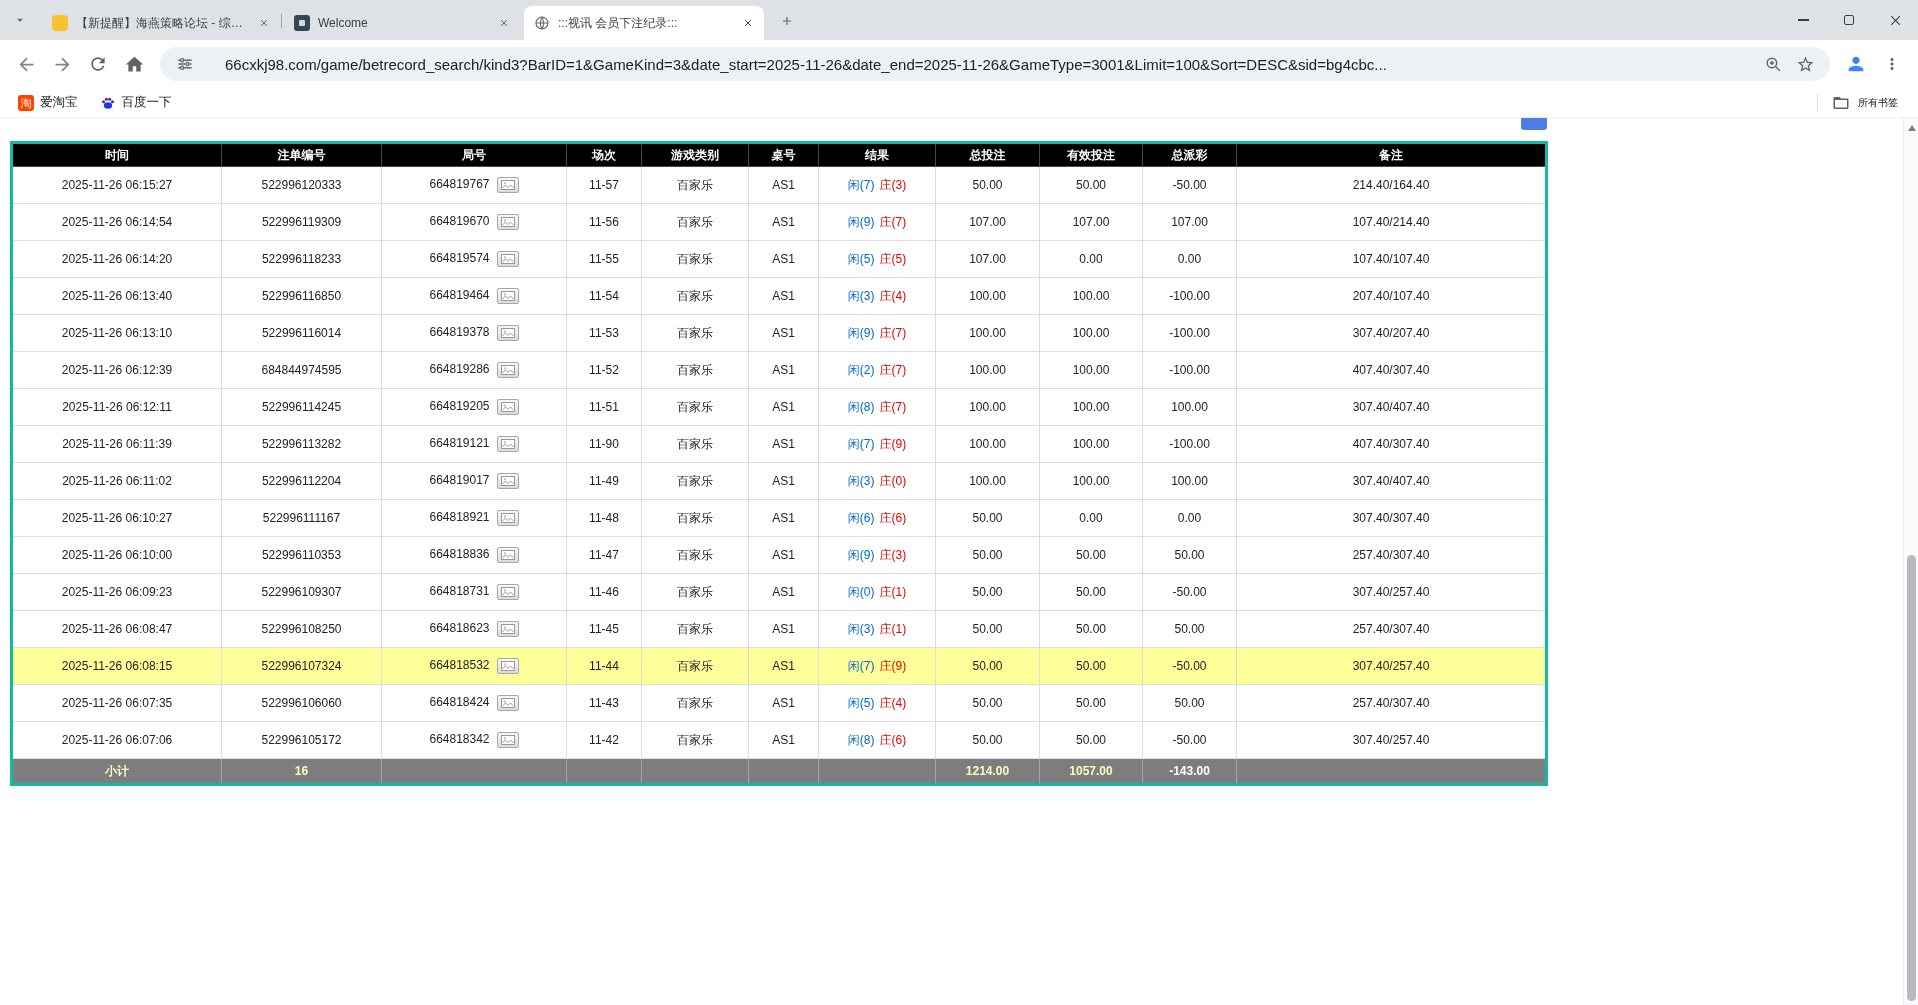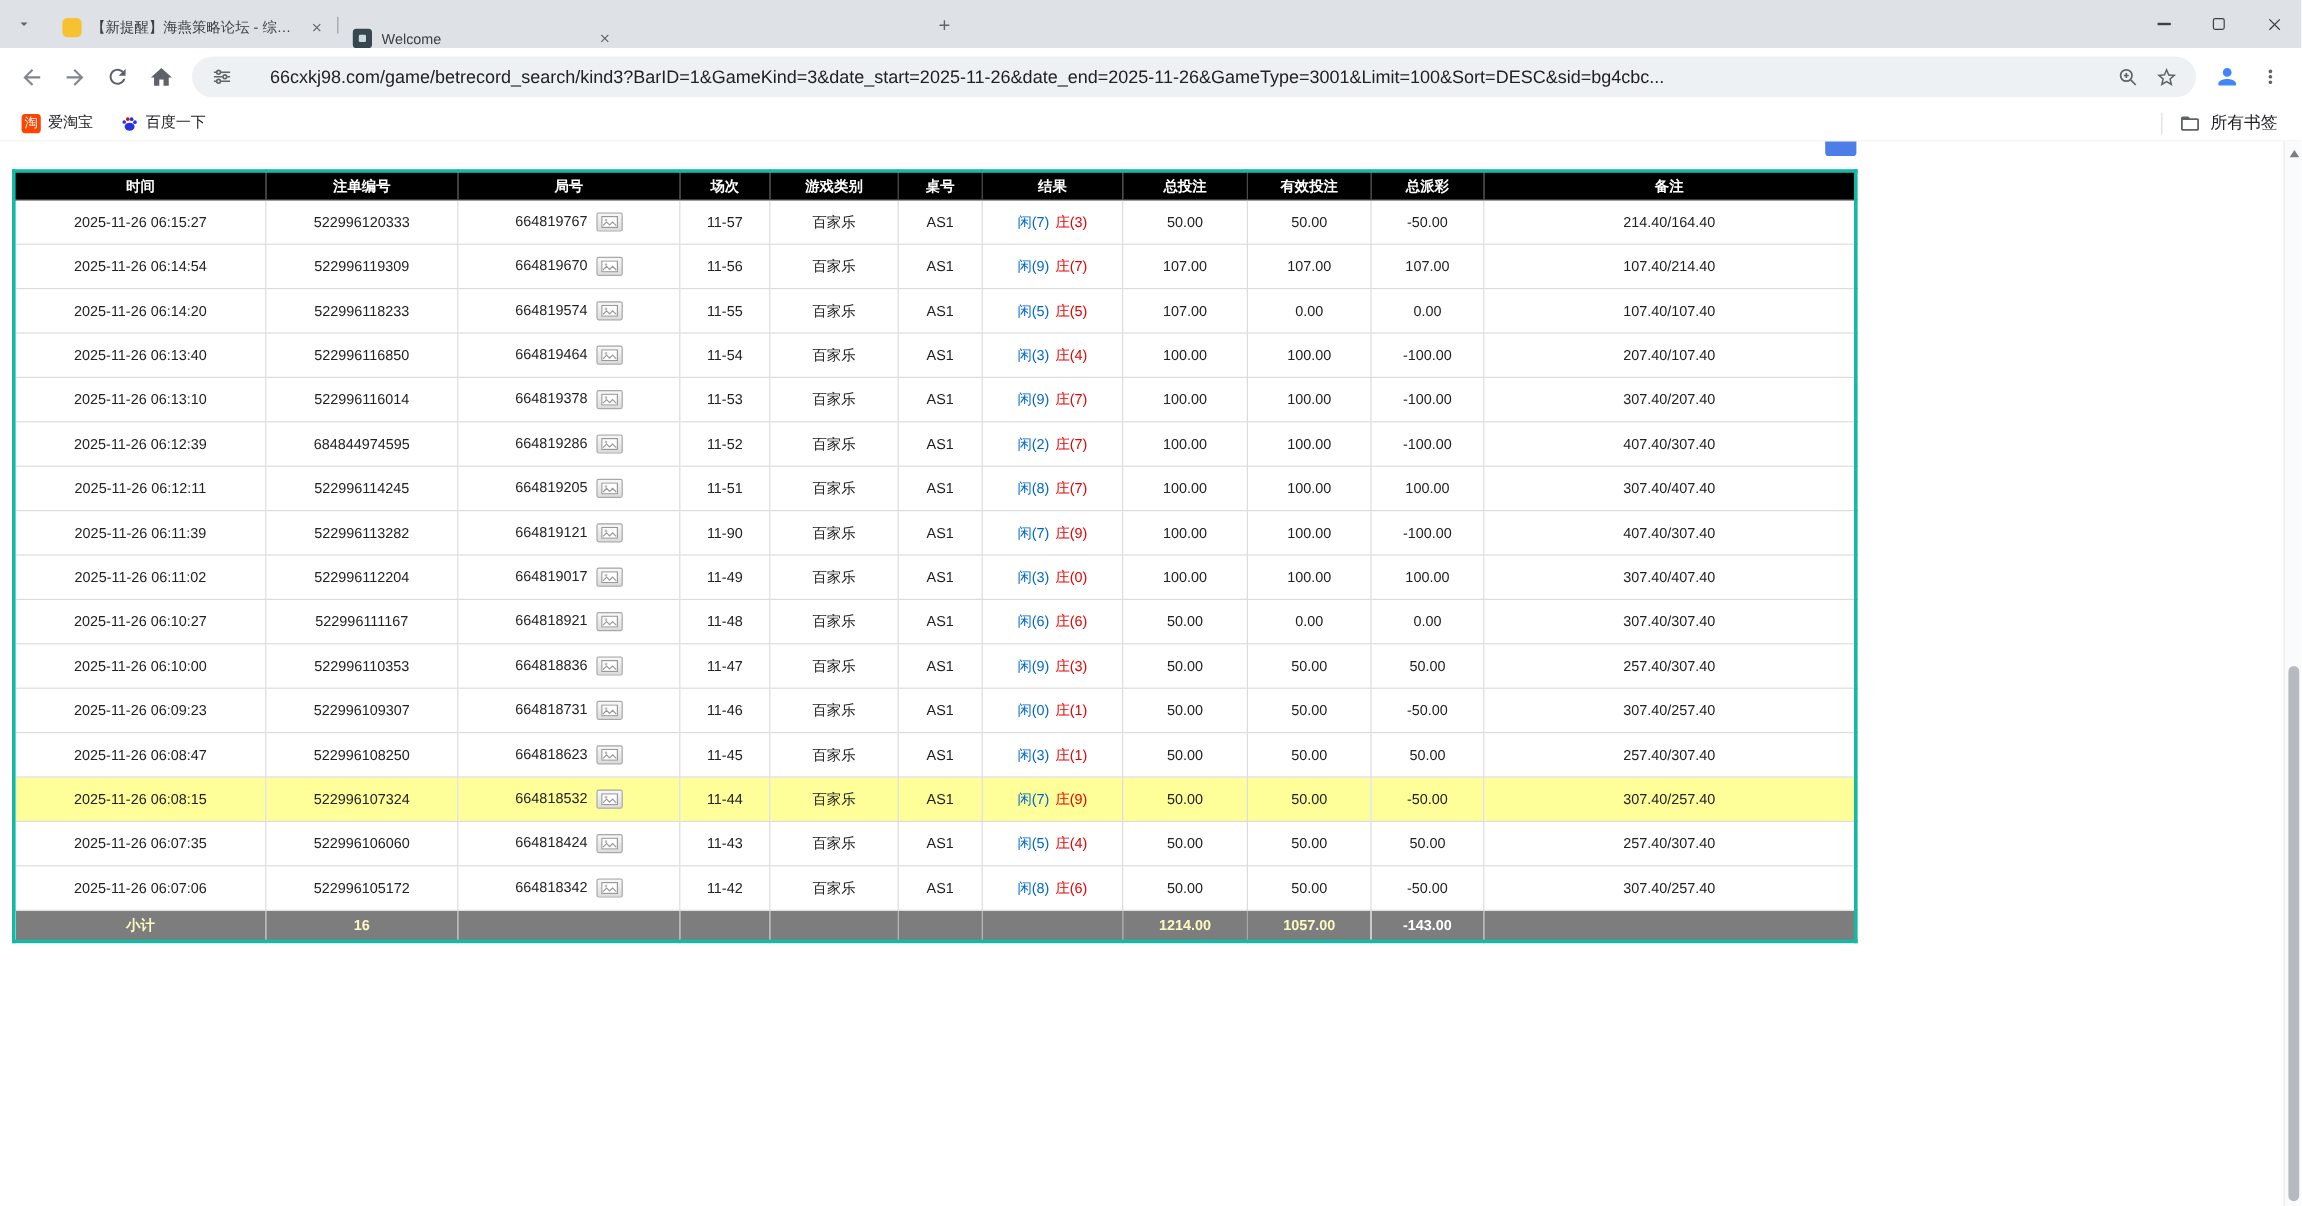--- a/index.html
+++ b/index.html
@@ -103,30 +103,44 @@
     <span class="favicon fav-forum"></span>
     <span class="tab-title">【新提醒】海燕策略论坛 - 综合...</span>
     <span class="tab-close">
       <svg width="10" height="10" viewBox="0 0 24 24" stroke="#5f6368" stroke-width="2.4" fill="none">
           <path d="M5 5l14 14M19 5L5 19"></path>
         </svg>
     </span>
   </div>
   <div class="tab-sep" style="left:281px;"></div>
 
-  <div class="tab inactive" style="left:284px; width:236px;align-items:flex-end;">
+  <div class="tab inactive" style="left:284px; width:236px;">
     <span class="favicon fav-welcome"></span>
     <span class="tab-title">Welcome</span>
     <span class="tab-close">
       <svg width="10" height="10" viewBox="0 0 24 24" stroke="#5f6368" stroke-width="2.4" fill="none">
           <path d="M5 5l14 14M19 5L5 19"></path>
         </svg>
     </span>
   </div>
 
+  <div class="tab active" style="left:524px; width:240px;">
+    <span class="favicon">
+      <svg width="16" height="16" viewBox="0 0 24 24" fill="none" stroke="#5f6368" stroke-width="1.6">
+        <circle cx="12" cy="12" r="9"></circle>
+          <path d="M3 12h18M12 3c3 3.5 3 14.5 0 18M12 3c-3 3.5-3 14.5 0 18"></path>
+      </svg>
+    </span>
+    <span class="tab-title">:::视讯 会员下注纪录:::</span>
+    <span class="tab-close">
+      <svg width="10" height="10" viewBox="0 0 24 24" stroke="#3c4043" stroke-width="2.4" fill="none">
+          <path d="M5 5l14 14M19 5L5 19"></path>
+        </svg>
+    </span>
+  </div>
 
   <div class="newtab-btn">
     <svg width="14" height="14" viewBox="0 0 24 24" fill="#5f6368">
         <path d="M19 13h-6v6h-2v-6H5v-2h6V5h2v6h6v2z"></path>
       </svg>
   </div>
 
   <div class="win-controls">
     <div class="wc">
         <span class="wc-min-glyph"></span>
@@ -218,21 +232,21 @@
     </span>
     <span>百度一下</span>
   </div>
   <div class="bm-right">
     <span class="bm-divider"></span>
     <span>
       <svg width="18" height="18" viewBox="0 0 24 24" fill="#5f6368">
           <path d="M20 6h-8l-2-2H4c-1.1 0-1.99.9-1.99 2L2 18c0 1.1.9 2 2 2h16c1.1 0 2-.9 2-2V8c0-1.1-.9-2-2-2zm0 12H4V8h16v10z"></path>
         </svg>
     </span>
-    <span style="font-size:14px;color:#202124;">所有书签</span>
+    <span style="font-size:10px;color:#202124;">所有书签</span>
   </div>
 </div>
 
 <div class="page">
   <div class="partial-blue"></div>
 
   <table class="bets">
       <colgroup>
         <col style="width: 210px;">
         <col style="width: 160px;">

